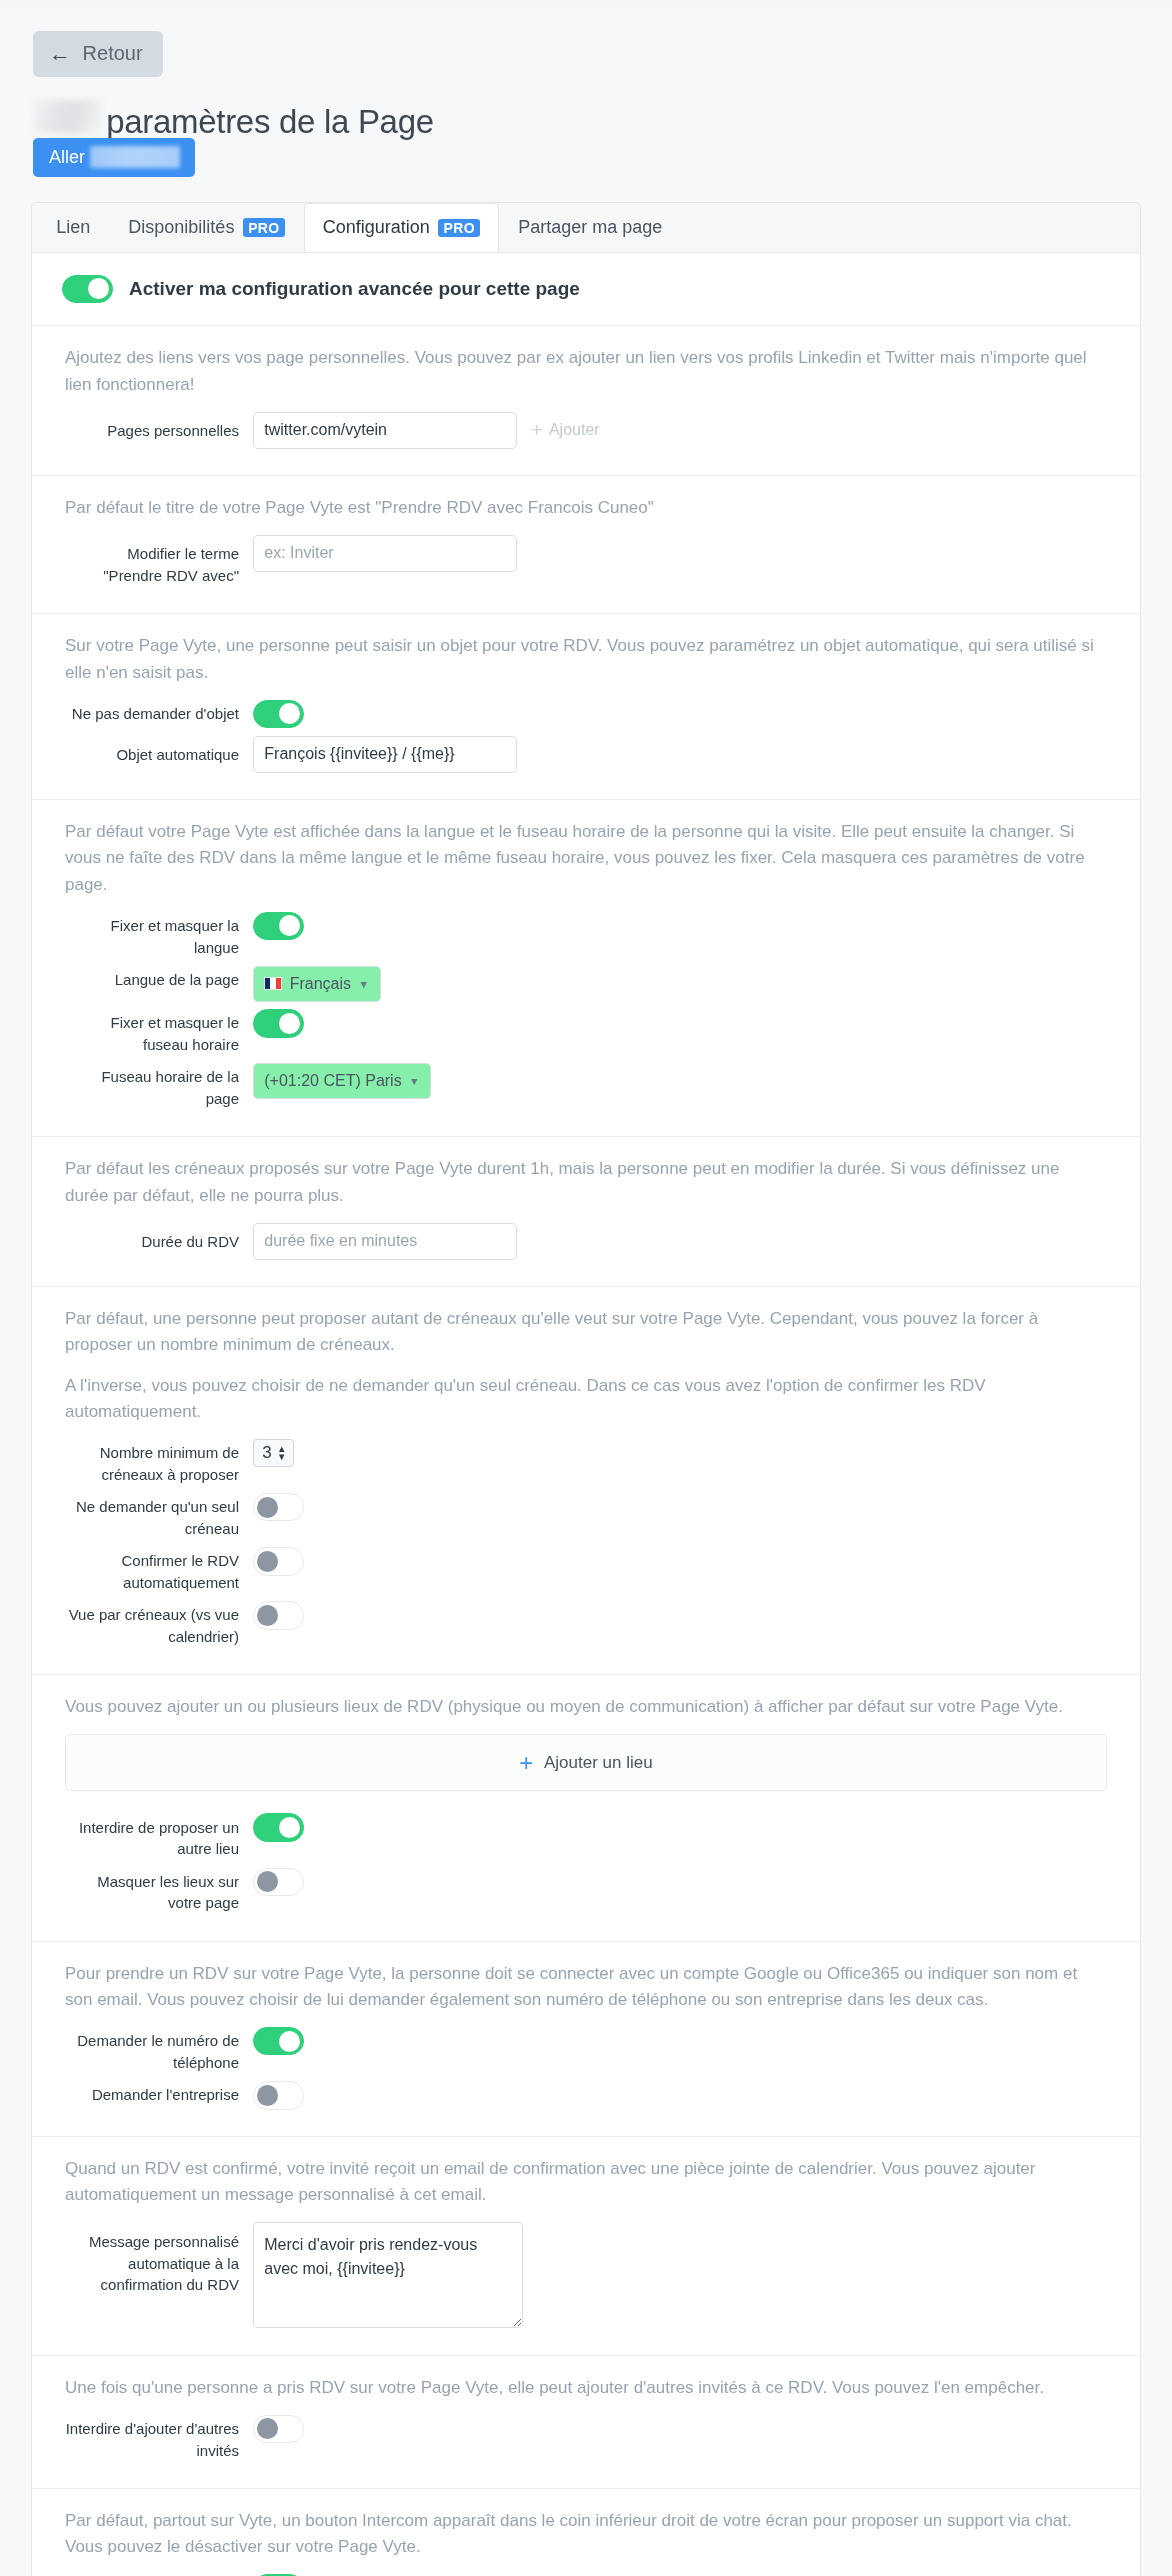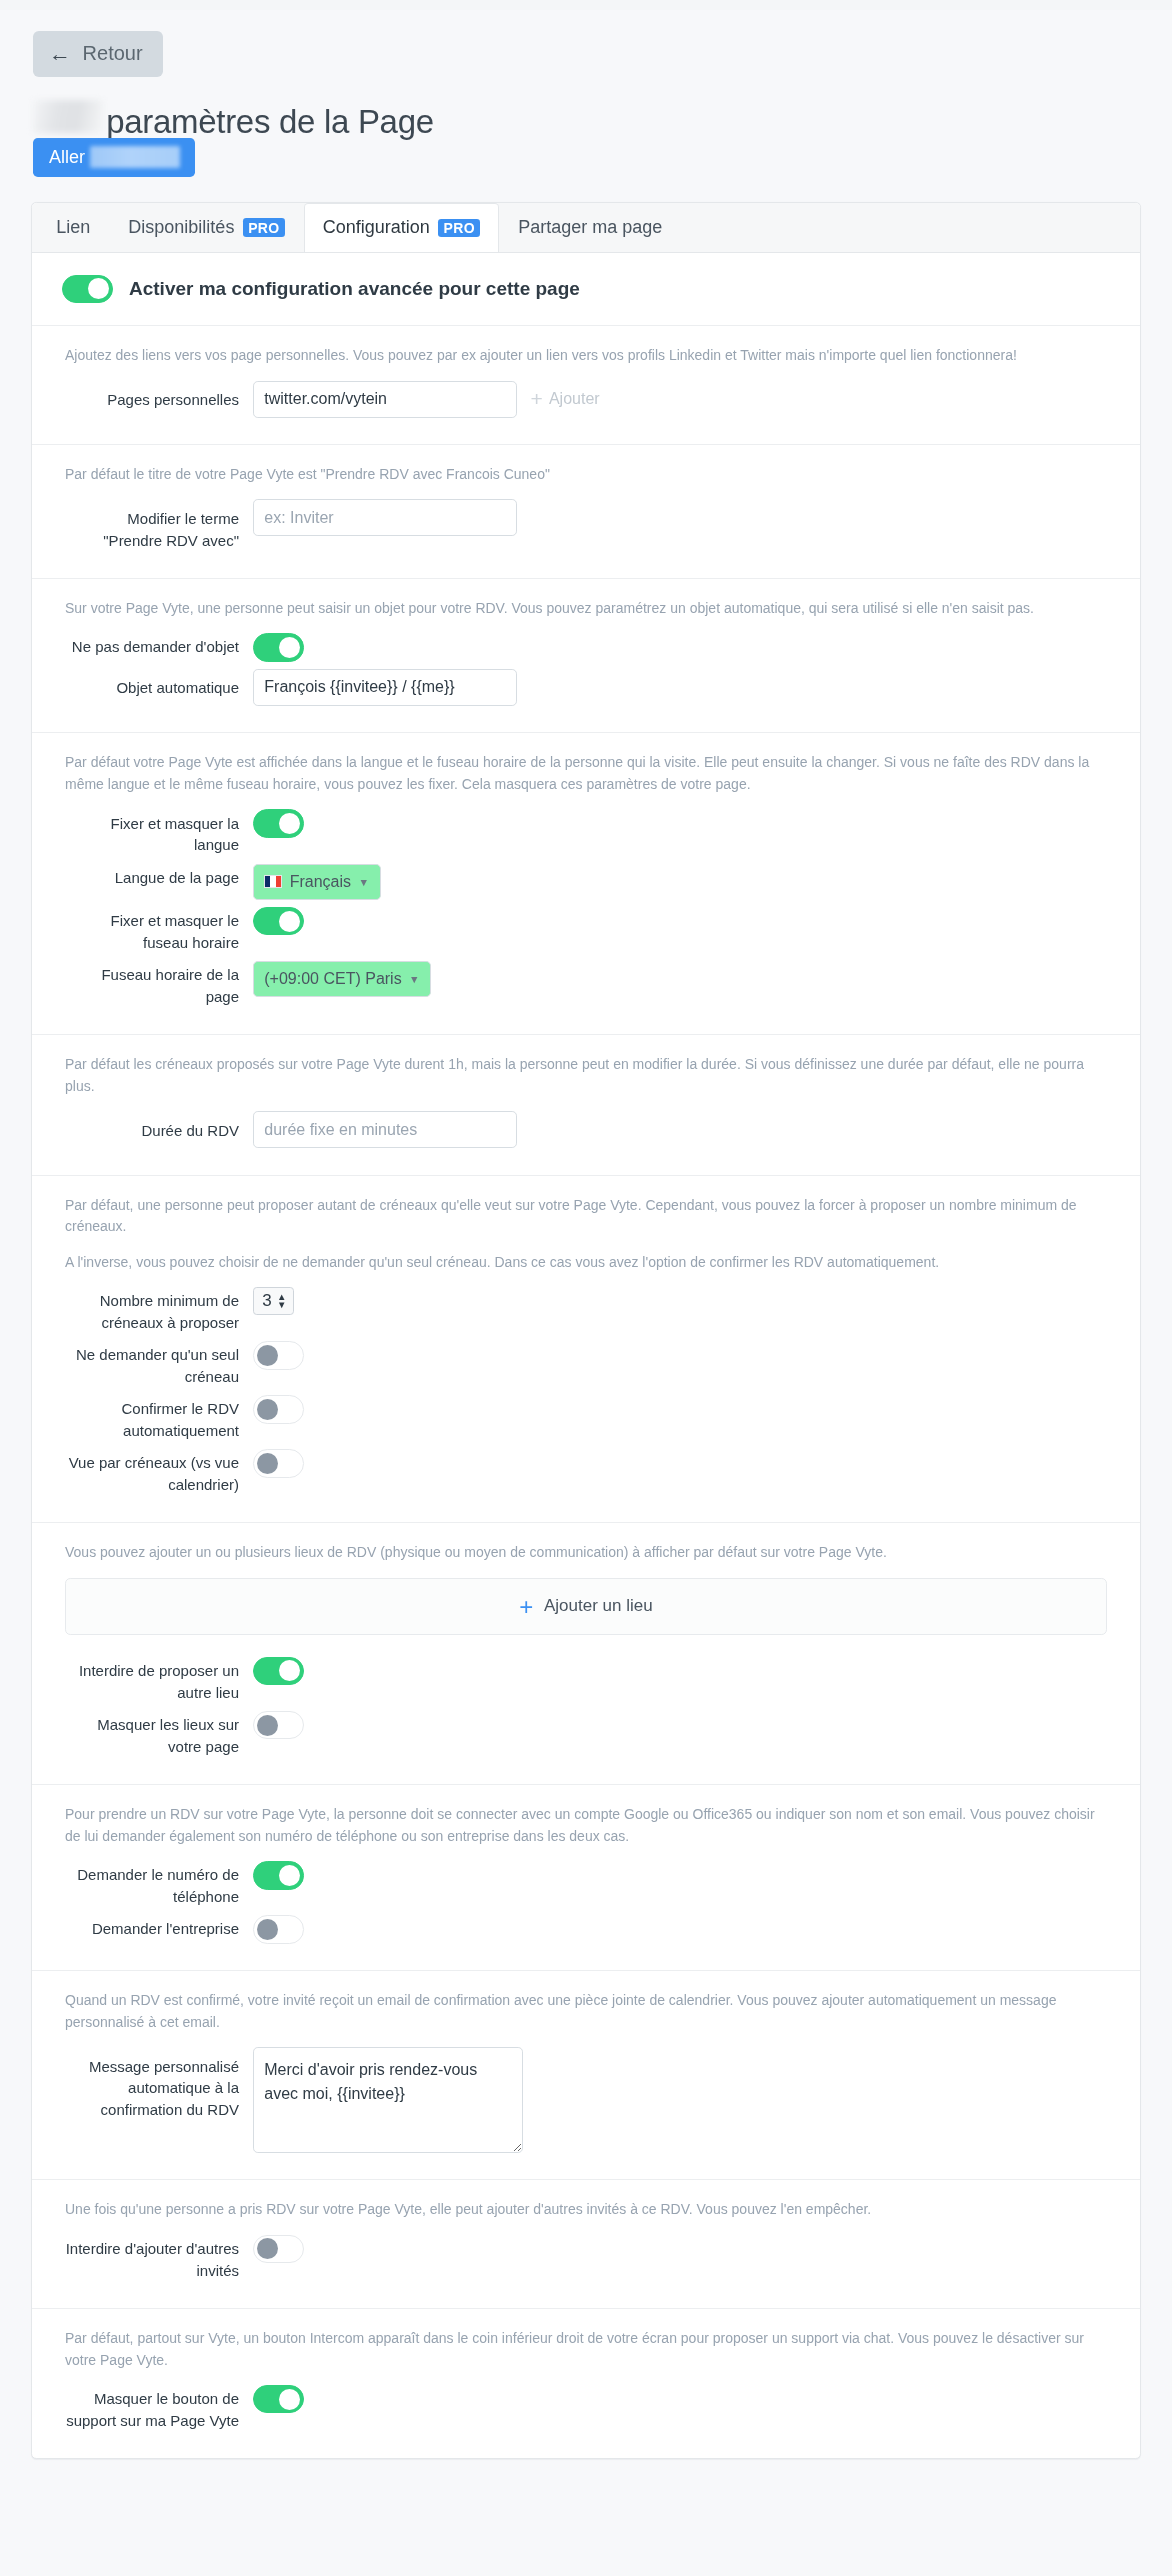--- a/index.html
+++ b/index.html
@@ -105,21 +105,21 @@
     padding: 22px 0 22px 30px;
   }
   .master-label { font-size:19px; color:#2f3b45; font-weight:bold; }
 
   .section {
     border-top: 0.5px solid #eceef0;
     padding: 19px 33px 19px 33px;
   }
 
   .desc {
-    font-size: 14px; color:#97a3b0; line-height: 1.55;
+    font-size: 17px; color:#97a3b0; line-height: 1.55;
     margin-bottom: 13.7px;
   }
 
   .field-row {
     display:flex; align-items:flex-start; gap:13.7px;
     margin: 7.4px 0;
   }
   .field-label {
     width: 174px; text-align:right;
     font-size: 15px; color:#2f3b45; line-height:1.45;
@@ -329,21 +329,21 @@
           <div class="field-ctrl">
             <div class="toggle on">
                 <span class="knob"></span>
               </div>
           </div>
         </div>
         <div class="field-row">
           <div class="field-label tight">Fuseau horaire de la page</div>
           <div class="field-ctrl">
             <div class="select">
-              <span>(+09:00 CET) Paris</span>
+              <span>(+01:20 CET) Paris</span>
               <span class="caret">▼</span>
             </div>
           </div>
         </div>
       </div>
 
       <div class="section">
         <div class="desc">Par défaut les créneaux proposés sur votre Page Vyte durent 1h, mais la personne peut en modifier la durée. Si vous définissez une durée par défaut, elle ne pourra plus.</div>
         <div class="field-row">
           <div class="field-label">Durée du RDV</div>

